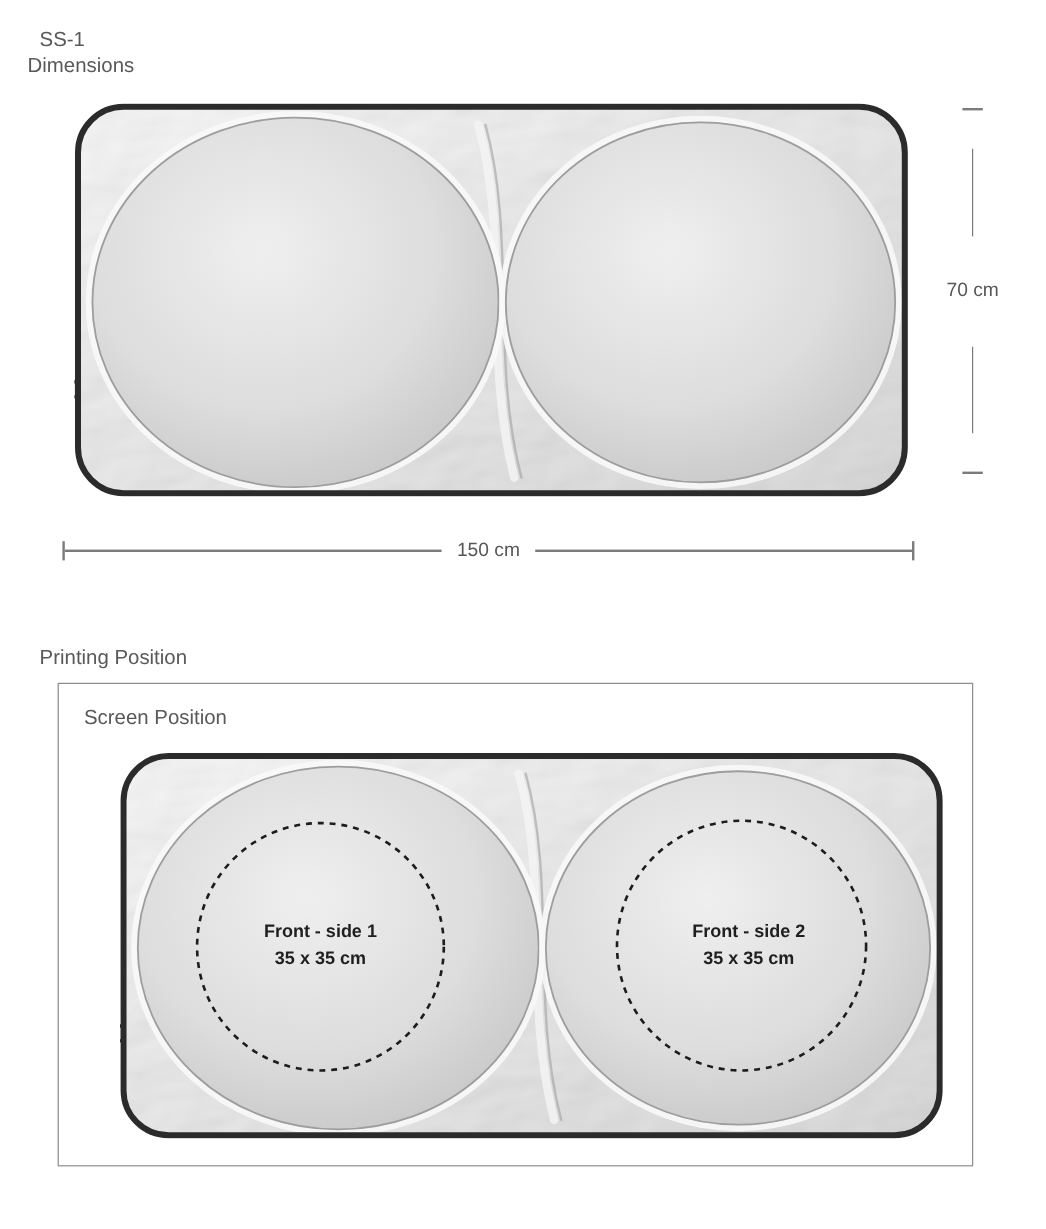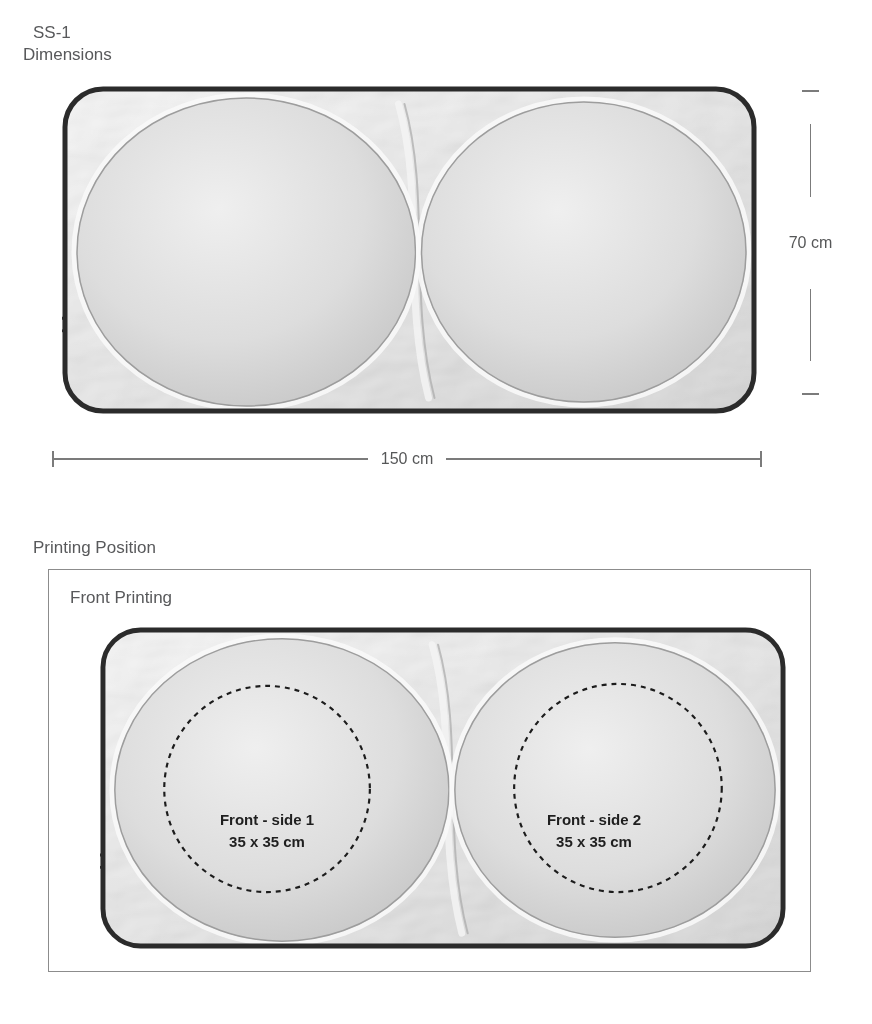--- a/index.html
+++ b/index.html
@@ -31,23 +31,23 @@
   .hcap  { width:2px; height:16px; background:#7b7b7b; flex:0 0 auto; }
   .hline { height:1.5px; flex:1 1 auto; background:#7b7b7b; }
   .hdim .dimlabel { padding:0 13px; }
 
   
   .pbox { position:absolute; left:48px; top:569px; width:763px; height:403px;
           border:1px solid #8c8c8c; box-sizing:border-box; }
 
   
   .parea { position:absolute; width:164px; text-align:center;
-           font-size:15px; line-height:22px; font-weight:600; color:#1f1f1f;margin-top:43px; }
+           font-size:15px; line-height:22px; font-weight:600; color:#1f1f1f; }
   .parea1 { left:85px;  top:139px; }
-  .parea2 { left:412px; top:139px; }
+  .parea2 { left:442px; top:139px; }
 
   .defs-holder { position:absolute; width:0; height:0; overflow:hidden; }
 </style>
 </head>
 <body>
 
 <div class="page">
 
   <svg class="defs-holder" aria-hidden="true">
     <defs>
@@ -114,21 +114,21 @@
   <div class="hdim">
     <div class="hcap"></div>
     <div class="hline"></div>
     <div class="dimlabel">150 cm</div>
     <div class="hline"></div>
     <div class="hcap"></div>
   </div>
 
   <div class="txt sec2">Printing Position</div>
   <div class="pbox"></div>
-  <div class="txt method">Front Printing</div>
+  <div class="txt method">Screen Position</div>
 
   <div class="shade shade-bottom">
     <svg viewBox="0 0 694 328" preserveAspectRatio="none">
       <use href="#sunshade-art"></use>
       <ellipse cx="169" cy="165" rx="104" ry="105" fill="none" stroke="#1c1c1c" stroke-width="2.2" stroke-dasharray="5 5"></ellipse>
       <ellipse cx="524" cy="164" rx="105" ry="106" fill="none" stroke="#1c1c1c" stroke-width="2.2" stroke-dasharray="5 5"></ellipse>
     </svg>
     <div class="parea parea1">
       <div>Front - side 1</div>
       <div>35 x 35 cm</div>

